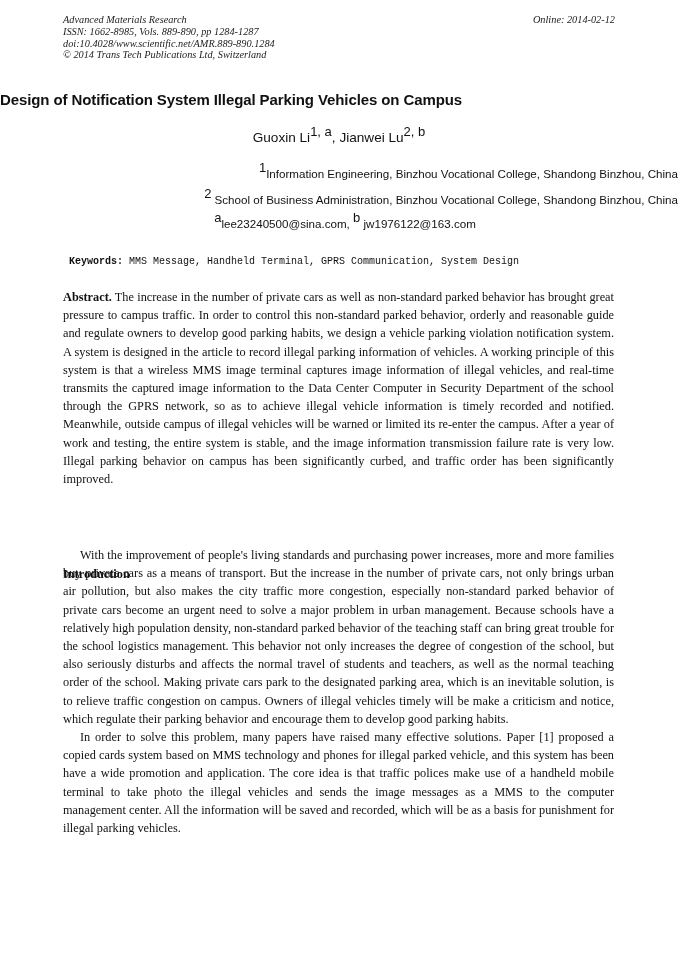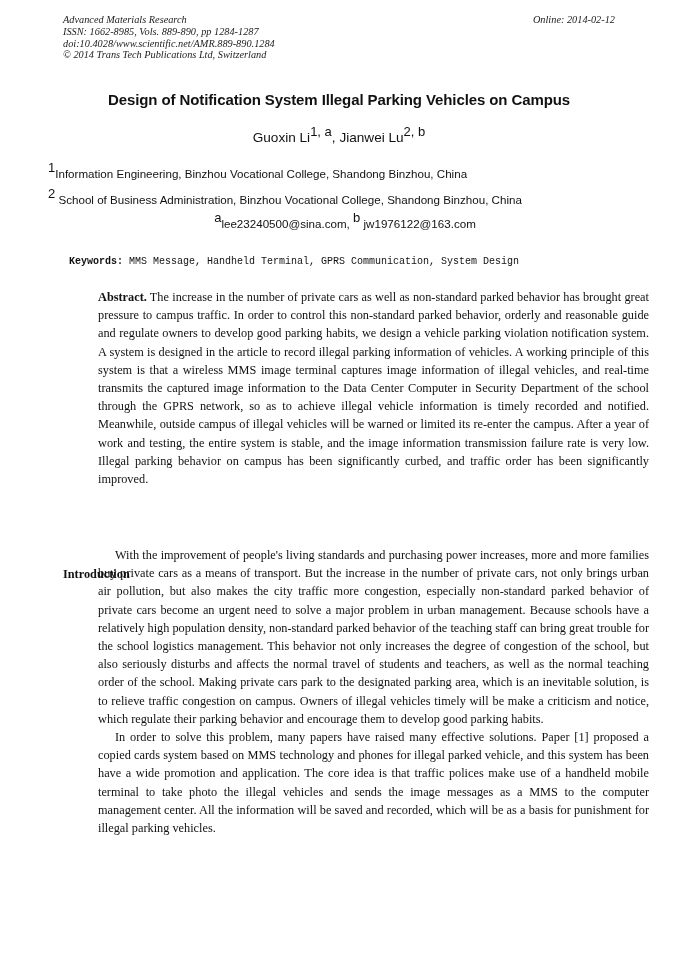--- a/index.html
+++ b/index.html
@@ -39,21 +39,20 @@
     font-style: italic;
     font-size: 10.3px;
     line-height: 11.8px;
     color: #222;
     white-space: nowrap;
   }
   .title {
     position: absolute;
     left: 0; right: 0;
     top: 91px;
-    text-align: center;
     font-family: "Liberation Sans", sans-serif;
     font-weight: bold;
     font-size: 15px;
     letter-spacing: -0.1px;
     color: #111;
   }
   .authors {
     position: absolute;
     left: 0; right: 0;
     top: 130px;
@@ -63,21 +62,21 @@
     color: #111;
   }
   .authors sup, .affil sup, .emails sup {
     font-size: 13px;
     vertical-align: 6px;
     line-height: 0;
   }
   .affil {
     position: absolute;
     left: 0; right: 0;
-    text-align: left;
+    text-align: right;
     font-family: "Liberation Sans", sans-serif;
     font-size: 11.6px;
     color: #111;
     white-space: nowrap;
     padding-left: 48px;
   }
   .affil-1 { top: 167px; }
   .affil-2 { top: 193px; }
   .emails {
     position: absolute;
@@ -103,21 +102,20 @@
   .body-text {
     position: absolute;
     left: 63px;
     width: 551px;
     font-family: "Liberation Serif", serif;
     font-size: 12.3px;
     line-height: 18.2px;
     text-align: justify;
     color: #111;
     hyphens: none;
-    margin-left: 35px;
   }
   .abstract { top: 288px; }
   .abstract .abs-label { font-weight: bold; }
   .section-heading {
     position: absolute;
     left: 63px;
     top: 523px;
     font-family: "Liberation Serif", serif;
     font-weight: bold;
     font-size: 12.3px;

